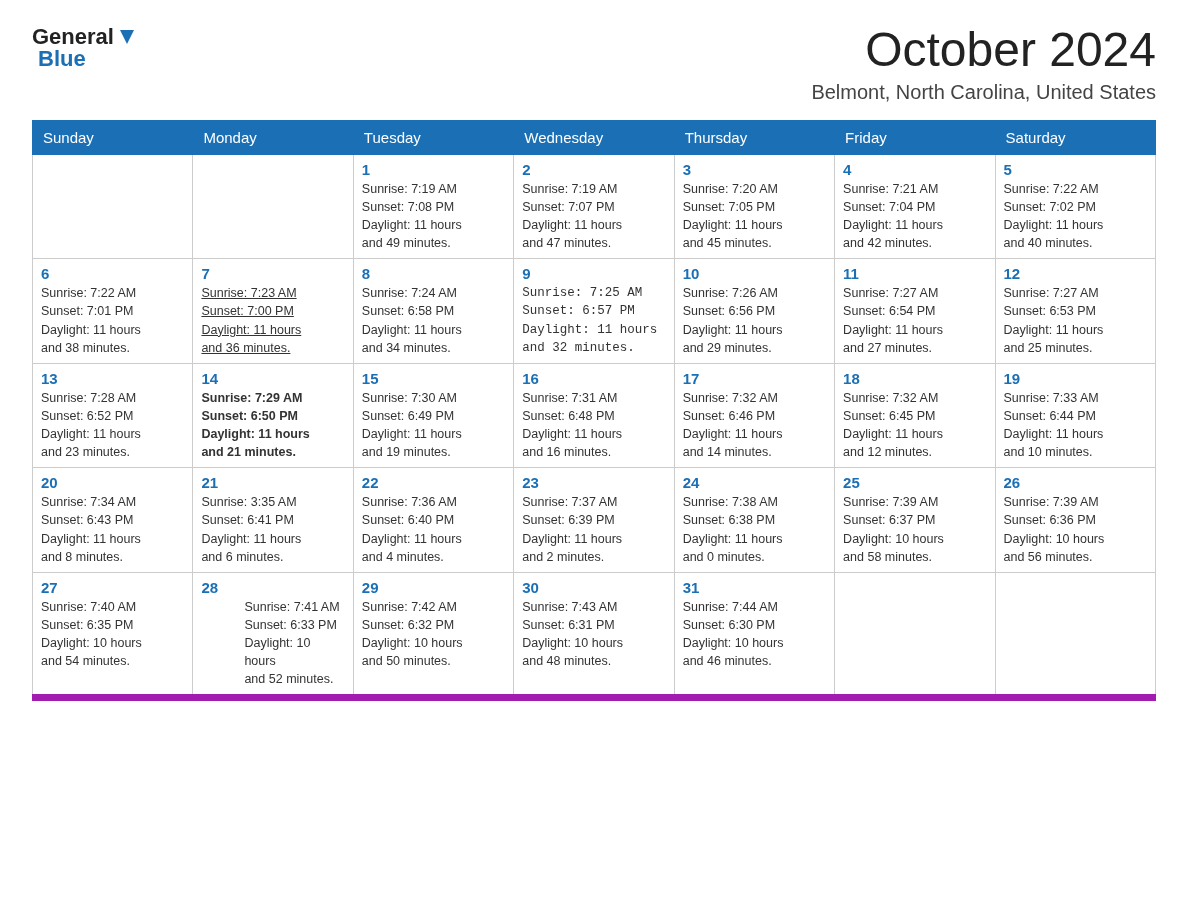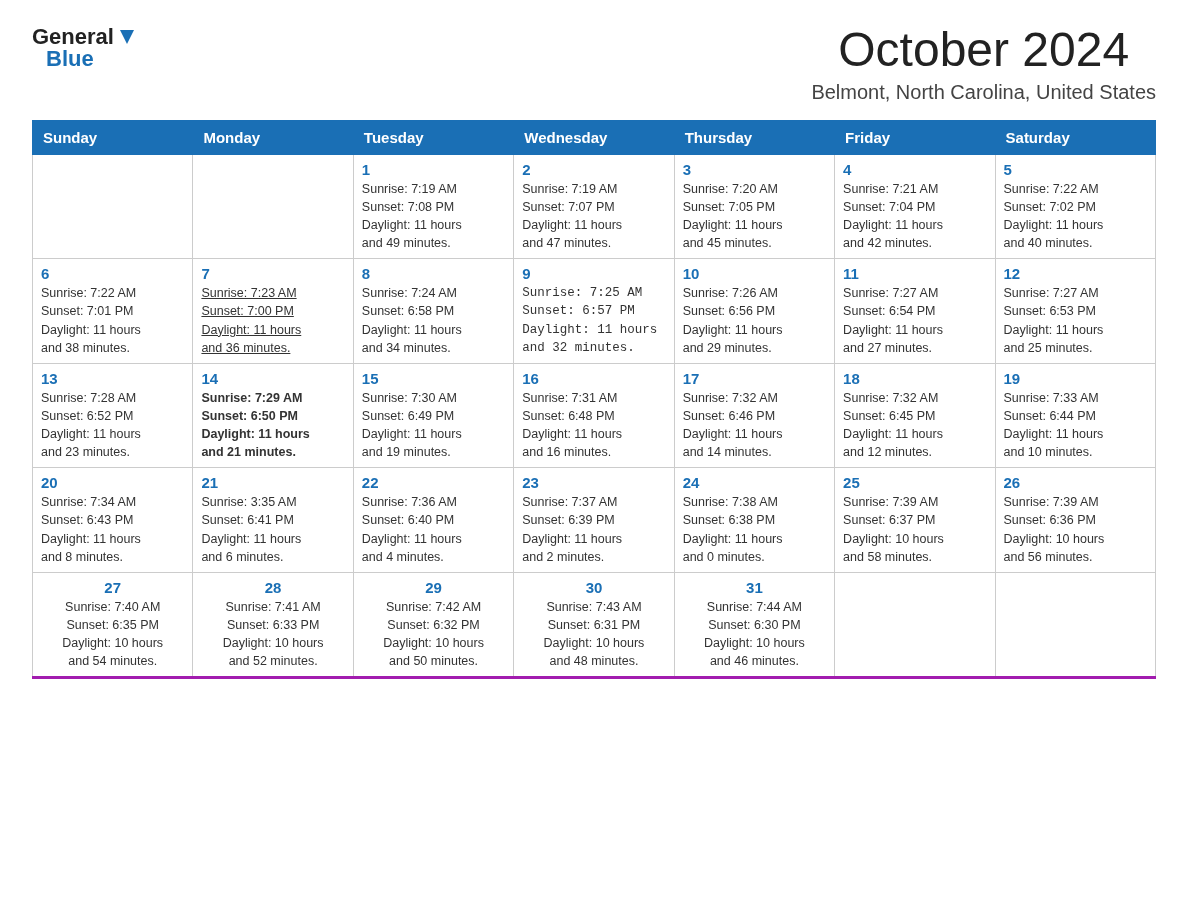--- a/index.html
+++ b/index.html
@@ -30,21 +30,21 @@
       display: flex;
       flex-direction: column;
       align-items: flex-start;
     }
     .logo-row1 {
       display: flex;
       align-items: center;
       justify-content: center;
     }
     .title-area {
-      text-align: center;
+      text-align: right;
       margin-left: 24px;
     }
     .page-title {
       font-size: 48px;
       font-weight: normal;
       color: #222;
       line-height: 1.1;
     }
     .page-subtitle {
       font-size: 20px;
@@ -53,21 +53,21 @@
     }
     .calendar {
       width: 100%;
       border-collapse: collapse;
       border: 1px solid #aaa;
     }
     .calendar thead tr th {
       background-color: #1a6fb5;
       color: #fff;
       font-size: 15px;
-      font-weight: bold;
+      font-weight: normal;
       padding: 8px 10px;
       text-align: left;
       border: 1px solid #1a6fb5;
     }
     .calendar tbody tr td {
       vertical-align: top;
       padding: 6px 8px;
       border: 1px solid #ccc;
       width: 14.28%;
       min-height: 90px;
@@ -86,36 +86,35 @@
       color: #333;
       line-height: 1.45;
     }
     .empty-cell {
       background: #fff;
     }
     tbody tr td {
       border-bottom: 2px solid #1a6fb5;
     }
     tbody tr:last-child td {
-      border-bottom: 3px solid #a21caf;
-      text-align: center;
+      border-bottom: 7px solid #a21caf;
     }
   </style>
 </head>
 <body>
 
 <div class="header-area">
   <div class="logo-wrapper">
     <div class="logo-row1">
       <span class="logo-text-general">General</span>
       <svg width="22" height="22" viewBox="0 0 22 22" style="margin-left:2px;margin-top:0;">
         <polygon points="4,4 18,4 11,18" fill="#1a6fb5"></polygon>
       </svg>
     </div>
-    <span class="logo-text-blue" style="margin-top:-4px;margin-left:14px;">Blue</span>
+    <span class="logo-text-blue" style="margin-top:-4px;margin-left:6px;">Blue</span>
   </div>
   <div class="title-area">
     <div class="page-title">October 2024</div>
     <div class="page-subtitle">Belmont, North Carolina, United States</div>
   </div>
 </div>
 
 <table class="calendar">
   <thead>
     <tr id="header-row">
@@ -324,21 +323,21 @@
       <tr>
         <td>
           <span class="day-number">27</span>
           <div class="day-info" style="white-space: pre-line;">Sunrise: 7:40 AM
 Sunset: 6:35 PM
 Daylight: 10 hours
 and 54 minutes.</div>
         </td>
         <td>
           <span class="day-number">28</span>
-          <div class="day-info" style="white-space: pre-line;">Sunrise: 7:41 AM
+          <div class="day-info" style="white-space: pre-line; margin-left: 43px;">Sunrise: 7:41 AM
 Sunset: 6:33 PM
 Daylight: 10 hours
 and 52 minutes.</div>
         </td>
         <td>
           <span class="day-number">29</span>
           <div class="day-info" style="white-space: pre-line;">Sunrise: 7:42 AM
 Sunset: 6:32 PM
 Daylight: 10 hours
 and 50 minutes.</div>

